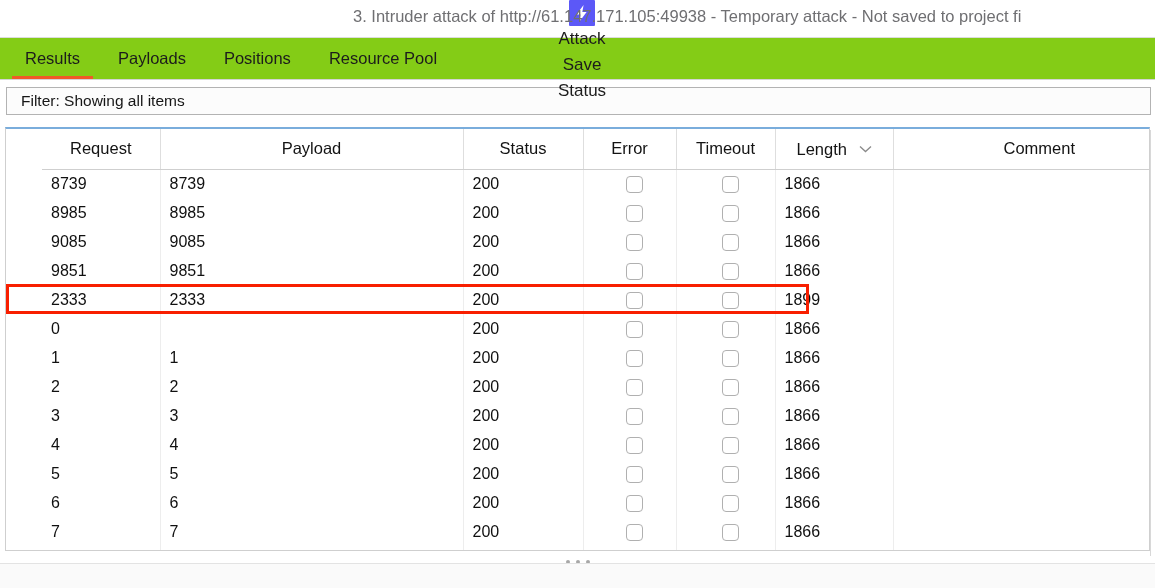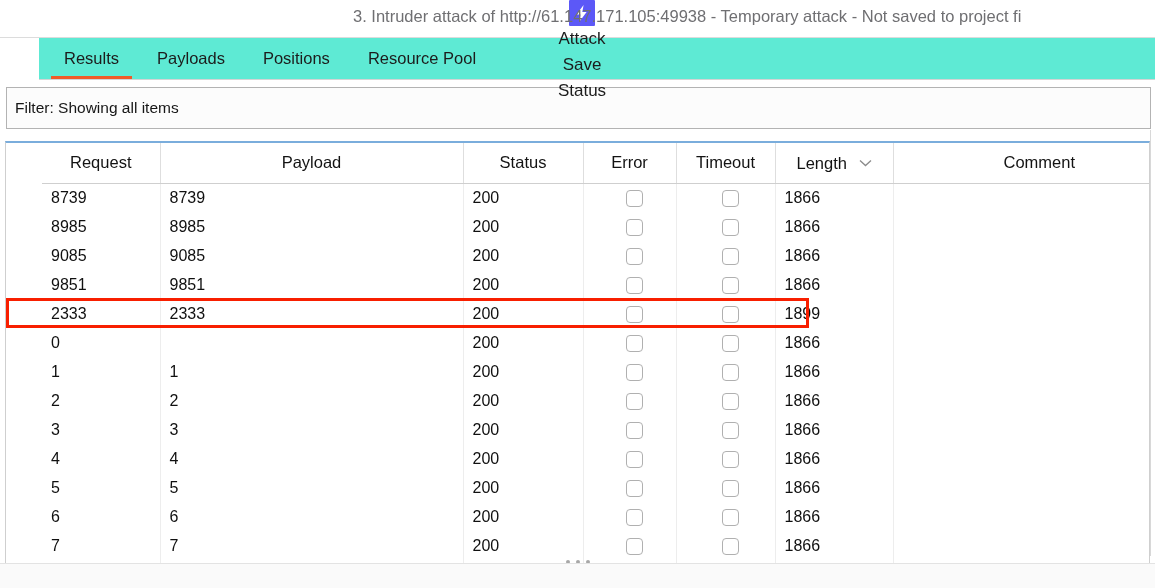--- a/index.html
+++ b/index.html
@@ -49,24 +49,23 @@
     white-space: nowrap;
     overflow: hidden;
     width: 810px;
   }
 
   
   .tabstrip {
     height: 42px;
     display: flex;
     align-items: stretch;
-    background: #5eead4;
+    background: #84cc16;
     border-bottom: 1px solid #d4d4d4;
     padding-left: 6px;
-    margin-left: 39px;
   }
   .tab {
     display: flex;
     align-items: center;
     padding: 0 19px;
     font-size: 16.5px;
     color: #1c1c1c;
     position: relative;
     white-space: nowrap;
     cursor: default;
@@ -79,26 +78,26 @@
     background: #f05a28;
   }
   .tab.active .underline { display: block; }
 
   
   .filter-wrap {
     padding: 7px 4px 6px 6px;
     background: #ffffff;
   }
   .filter-bar {
-    height: 42px;
+    height: 28px;
     border: 1px solid #b3b3b3;
     background: #fcfcfc;
     display: flex;
     align-items: center;
-    padding-left: 8px;
+    padding-left: 14px;
     font-size: 15.5px;
     color: #161616;
     cursor: default;
   }
 
   
   .table-wrap {
     margin: 6px 5px 0 5px;
     border: 1px solid #cfcfcf;
     border-top: 2px solid #7aaddc;

